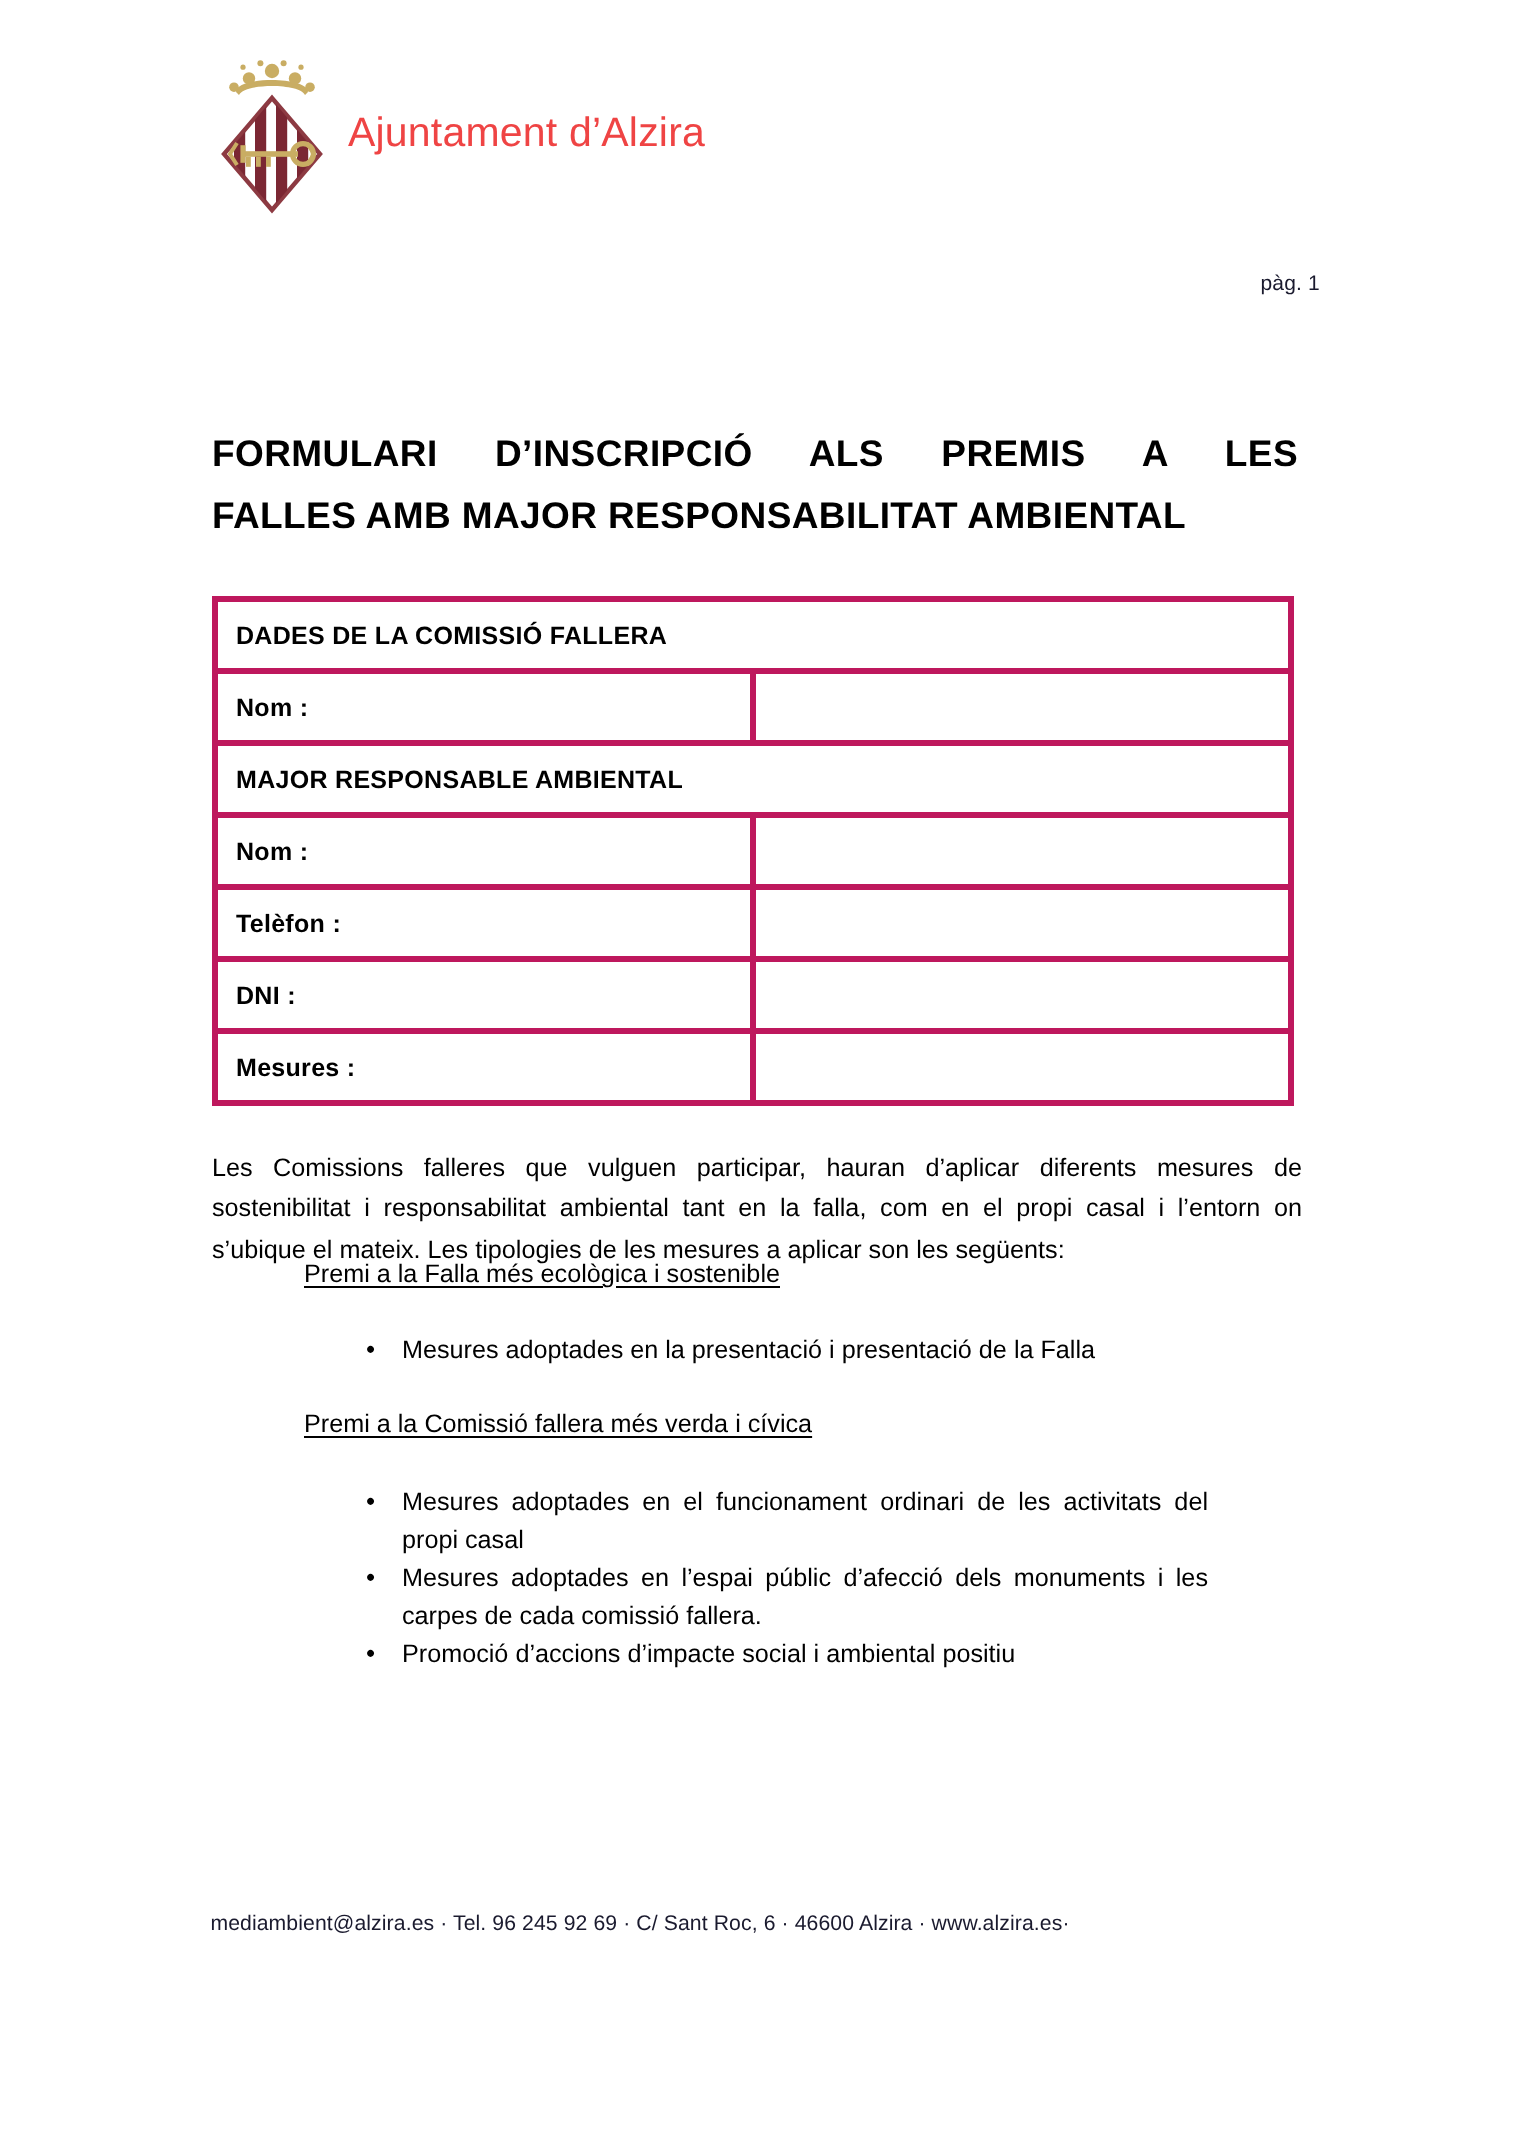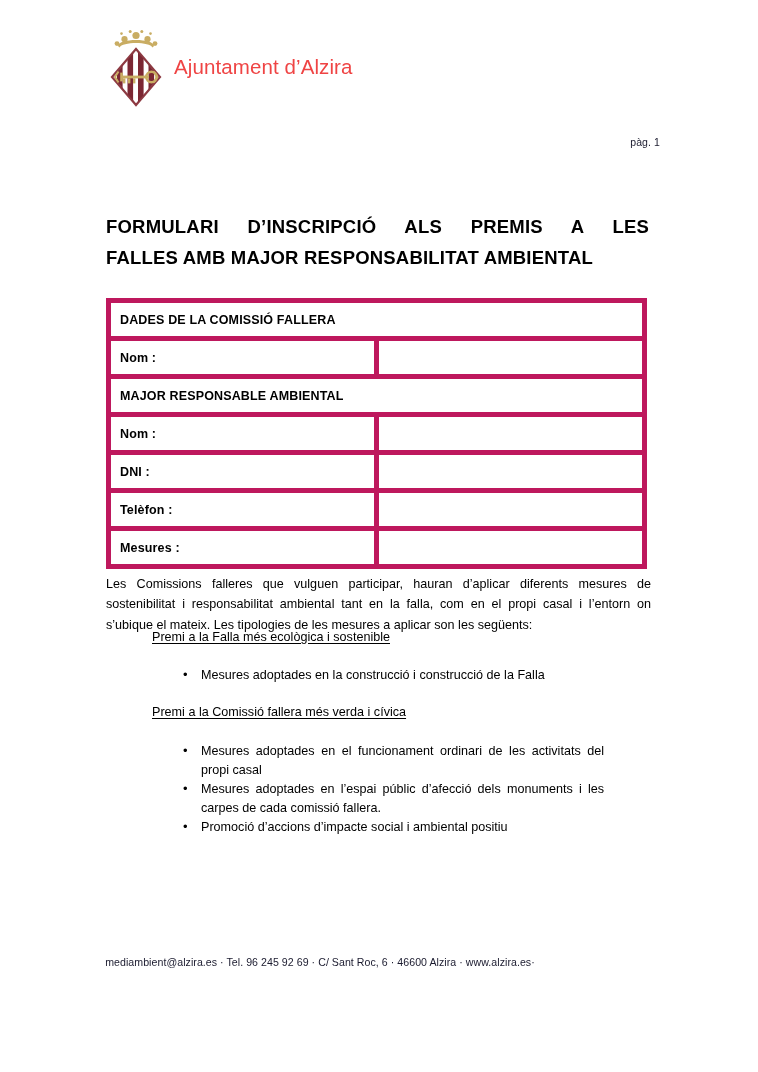--- a/index.html
+++ b/index.html
@@ -75,21 +75,21 @@
   
   #form-table {
     position: absolute;
     left: 106px;
     top: 298px;
     width: 541px;
     border-collapse: collapse;
     table-layout: fixed;
   }
   #form-table td {
-    border: 5px solid #be185d;
+    border: 3px solid #be185d;
     height: 33px;
     padding: 0 0 0 9px;
     font-size: 12.5px;
     font-weight: bold;
     vertical-align: middle;
     letter-spacing: 0.15px;
   }
   #form-table td.section-head {
     font-size: 12.5px;
   }
@@ -237,40 +237,40 @@
       <td class="value-cell"></td>
     </tr>
     <tr>
       <td class="section-head" colspan="2">MAJOR RESPONSABLE AMBIENTAL</td>
     </tr>
     <tr>
       <td class="label-cell">Nom :</td>
       <td class="value-cell"></td>
     </tr>
     <tr>
+      <td class="label-cell">Telèfon :</td>
+      <td class="value-cell"></td>
+    </tr>
+    <tr>
       <td class="label-cell">DNI :</td>
-      <td class="value-cell"></td>
-    </tr>
-    <tr>
-      <td class="label-cell">Telèfon :</td>
       <td class="value-cell"></td>
     </tr>
     <tr>
       <td class="label-cell">Mesures :</td>
       <td class="value-cell"></td>
     </tr>
   </tbody>
 </table>
 
 <p id="intro-paragraph">Les Comissions falleres que vulguen participar, hauran d’aplicar diferents mesures de sostenibilitat i responsabilitat ambiental tant en la falla, com en el propi casal i l’entorn on s’ubique el mateix. Les tipologies de les mesures a aplicar son les següents:</p>
 
 <div class="section-heading" id="heading-falla">Premi a la Falla més ecològica i sostenible</div>
 
 <ul class="bullet-list" id="bullets-falla">
-  <li>Mesures adoptades en la construcció i construcció de la Falla</li>
+  <li>Mesures adoptades en la presentació i presentació de la Falla</li>
 </ul>
 
 <div class="section-heading" id="heading-comissio">Premi a la Comissió fallera més verda i cívica</div>
 
 <ul class="bullet-list" id="bullets-comissio">
   <li>Mesures adoptades en el funcionament ordinari de les activitats del propi casal</li>
   <li>Mesures adoptades en l’espai públic d’afecció dels monuments i les carpes de  cada comissió fallera.</li>
   <li>Promoció d’accions d’impacte social i ambiental positiu</li>
 </ul>
 

